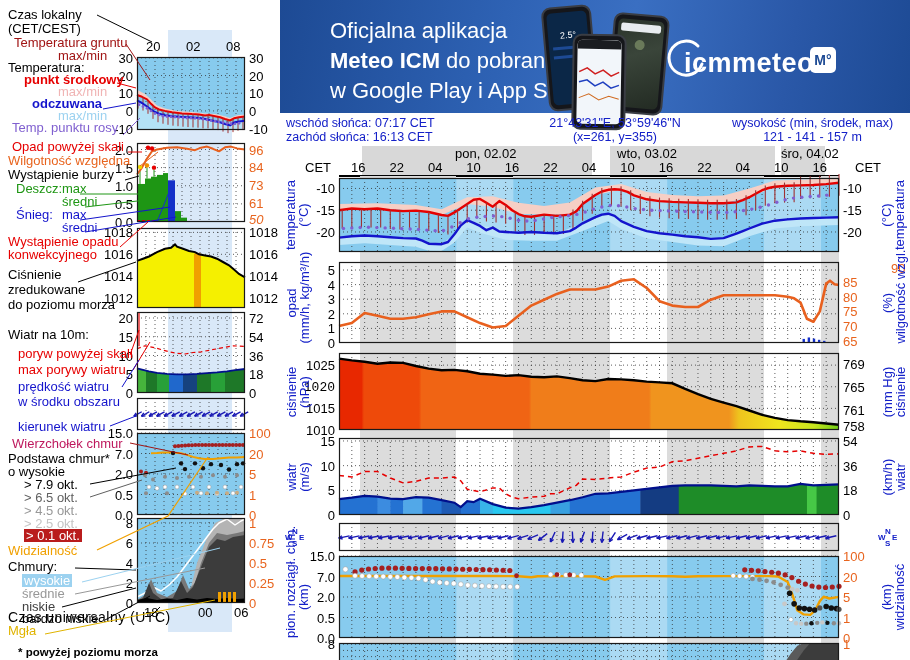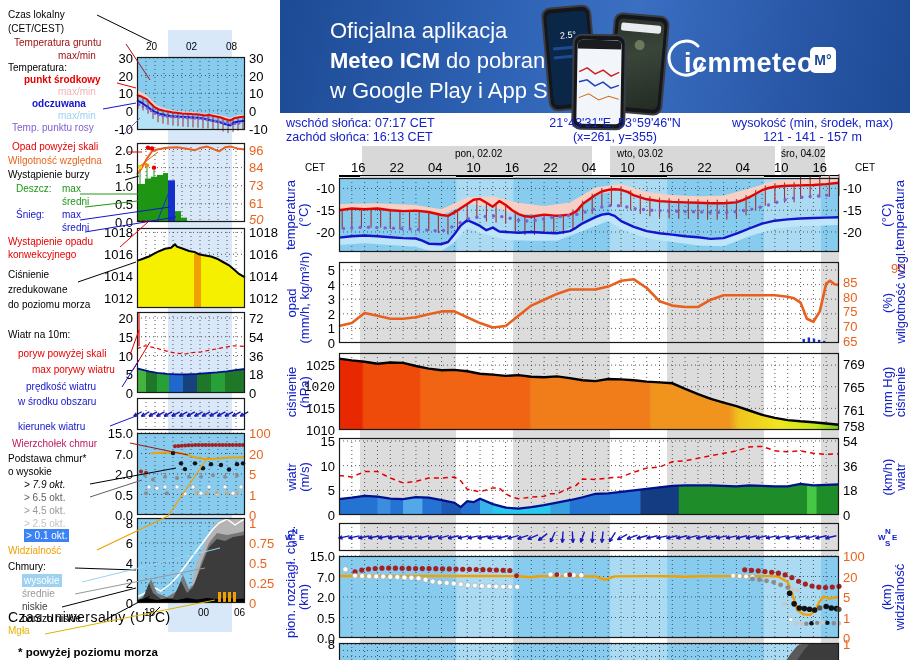--- a/index.html
+++ b/index.html
@@ -1,19 +1,19 @@
 <!DOCTYPE html>
 <html><head>
 <meta charset="utf-8">
 <style>
   html,body{margin:0;padding:0;background:#fff;}
   #page{position:relative;width:910px;height:660px;background:#fff;overflow:hidden;
         font-family:"Liberation Sans","DejaVu Sans",sans-serif;}
   .abs{position:absolute;}
-  .lbl{position:absolute;font-size:10px;line-height:13px;color:#000;white-space:nowrap;}
+  .lbl{position:absolute;font-size:13px;line-height:13px;color:#000;white-space:nowrap;}
   .tick{position:absolute;font-size:13px;line-height:13px;color:#000;white-space:nowrap;}
   .rot{position:absolute;color:#1420C8;font-size:13px;line-height:13px;text-align:center;
        transform:rotate(-90deg);}
   .rot div{white-space:nowrap;}
   #banner{position:absolute;left:280px;top:0;width:630px;height:113px;
           background:linear-gradient(100deg,#1d4a94 0%,#2e62b4 35%,#3a6fc2 55%,#2a58a8 80%,#1d4a94 100%);}
   #banner .adline{position:absolute;left:50px;color:#fff;font-size:22px;}
   .phone{position:absolute;background:#15161a;border:2px solid #3a3d44;border-radius:9px;}
   .screen{position:absolute;left:3px;right:3px;top:4px;bottom:4px;border-radius:5px;overflow:hidden;}
   #logo{position:absolute;color:#fff;font-size:27px;font-weight:bold;letter-spacing:.5px;}
@@ -1384,32 +1384,32 @@
       <div class="lbl" style="left: 16px; top: 208px; color: rgb(20, 20, 204);">Śnieg:</div>
       <div class="lbl" style="left: 62px; top: 208px; color: rgb(20, 20, 204);">max</div>
       <div class="lbl" style="left: 62px; top: 221px; color: rgb(20, 20, 204);">średni</div>
       <div class="lbl" style="left: 8px; top: 235px; color: rgb(230, 0, 0);">Wystąpienie opadu</div>
       <div class="lbl" style="left: 8px; top: 248px; color: rgb(230, 0, 0);">konwekcyjnego</div>
       <div class="lbl" style="left: 8px; top: 268px; color: rgb(0, 0, 0);">Ciśnienie</div>
       <div class="lbl" style="left: 8px; top: 283px; color: rgb(0, 0, 0);">zredukowane</div>
       <div class="lbl" style="left: 8px; top: 298px; color: rgb(0, 0, 0);">do poziomu morza</div>
       <div class="lbl" style="left: 8px; top: 328px; color: rgb(0, 0, 0);">Wiatr na 10m:</div>
       <div class="lbl" style="left: 18px; top: 347px; color: rgb(230, 0, 0);">poryw powyżej skali</div>
-      <div class="lbl" style="left: 32px; top: 363px; color: rgb(230, 0, 0);">max porywy wiatru</div>
-      <div class="lbl" style="left: 18px; top: 380px; color: rgb(20, 20, 204); margin-left: 8px;">prędkość wiatru</div>
+      <div class="lbl" style="left: 18px; top: 363px; color: rgb(230, 0, 0);">max porywy wiatru</div>
+      <div class="lbl" style="left: 18px; top: 380px; color: rgb(20, 20, 204);">prędkość wiatru</div>
       <div class="lbl" style="left: 18px; top: 395px; color: rgb(20, 20, 204);">w środku obszaru</div>
       <div class="lbl" style="left: 18px; top: 420px; color: rgb(20, 20, 204);">kierunek wiatru</div>
       <div class="lbl" style="left: 12px; top: 437px; color: #be185d;">Wierzchołek chmur</div>
       <div class="lbl" style="left: 8px; top: 452px; color: rgb(0, 0, 0);">Podstawa chmur*</div>
       <div class="lbl" style="left: 8px; top: 465px; color: rgb(0, 0, 0);">o wysokie</div>
-      <div class="lbl" style="left: 24px; top: 478px; color: rgb(0, 0, 0); font-style: italic;">&gt; 7.9 okt.</div>
+      <div class="lbl" style="left: 24px; top: 478px; color: rgb(0, 0, 0);">&gt; 7.9 okt.</div>
       <div class="lbl" style="left: 24px; top: 491px; color: rgb(96, 96, 96);">&gt; 6.5 okt.</div>
       <div class="lbl" style="left: 24px; top: 504px; color: rgb(152, 152, 152);">&gt; 4.5 okt.</div>
       <div class="lbl" style="left: 24px; top: 517px; color: rgb(196, 196, 196);">&gt; 2.5 okt.</div>
-      <div class="lbl" style="left: 24px; top: 529px; color: rgb(255, 255, 255); background: #3b82f6; padding: 0px 2px;">&gt; 0.1 okt.</div>
+      <div class="lbl" style="left: 24px; top: 529px; color: rgb(255, 255, 255); background: #b91c1c; padding: 0px 2px;">&gt; 0.1 okt.</div>
       <div class="lbl" style="left: 8px; top: 544px; color: rgb(240, 160, 0);">Widzialność</div>
       <div class="lbl" style="left: 8px; top: 560px; color: rgb(0, 0, 0);">Chmury:</div>
       <div class="lbl" style="left: 22px; top: 574px; color: rgb(255, 255, 255); background: rgb(156, 210, 240); padding: 0px 2px;">wysokie</div>
       <div class="lbl" style="left: 22px; top: 587px; color: rgb(152, 152, 152);">średnie</div>
       <div class="lbl" style="left: 22px; top: 600px; color: rgb(64, 64, 64);">niskie</div>
       <div class="lbl" style="left: 22px; top: 612px; color: rgb(0, 0, 0);">bardzo niskie</div>
       <div class="lbl" style="left: 8px; top: 624px; color: rgb(224, 180, 0);">Mgła</div>
       <div class="lbl" style="left: 146px; top: 40px; color: rgb(0, 0, 0);">20</div>
       <div class="lbl" style="left: 186px; top: 40px; color: rgb(0, 0, 0);">02</div>
       <div class="lbl" style="left: 226px; top: 40px; color: rgb(0, 0, 0);">08</div>

